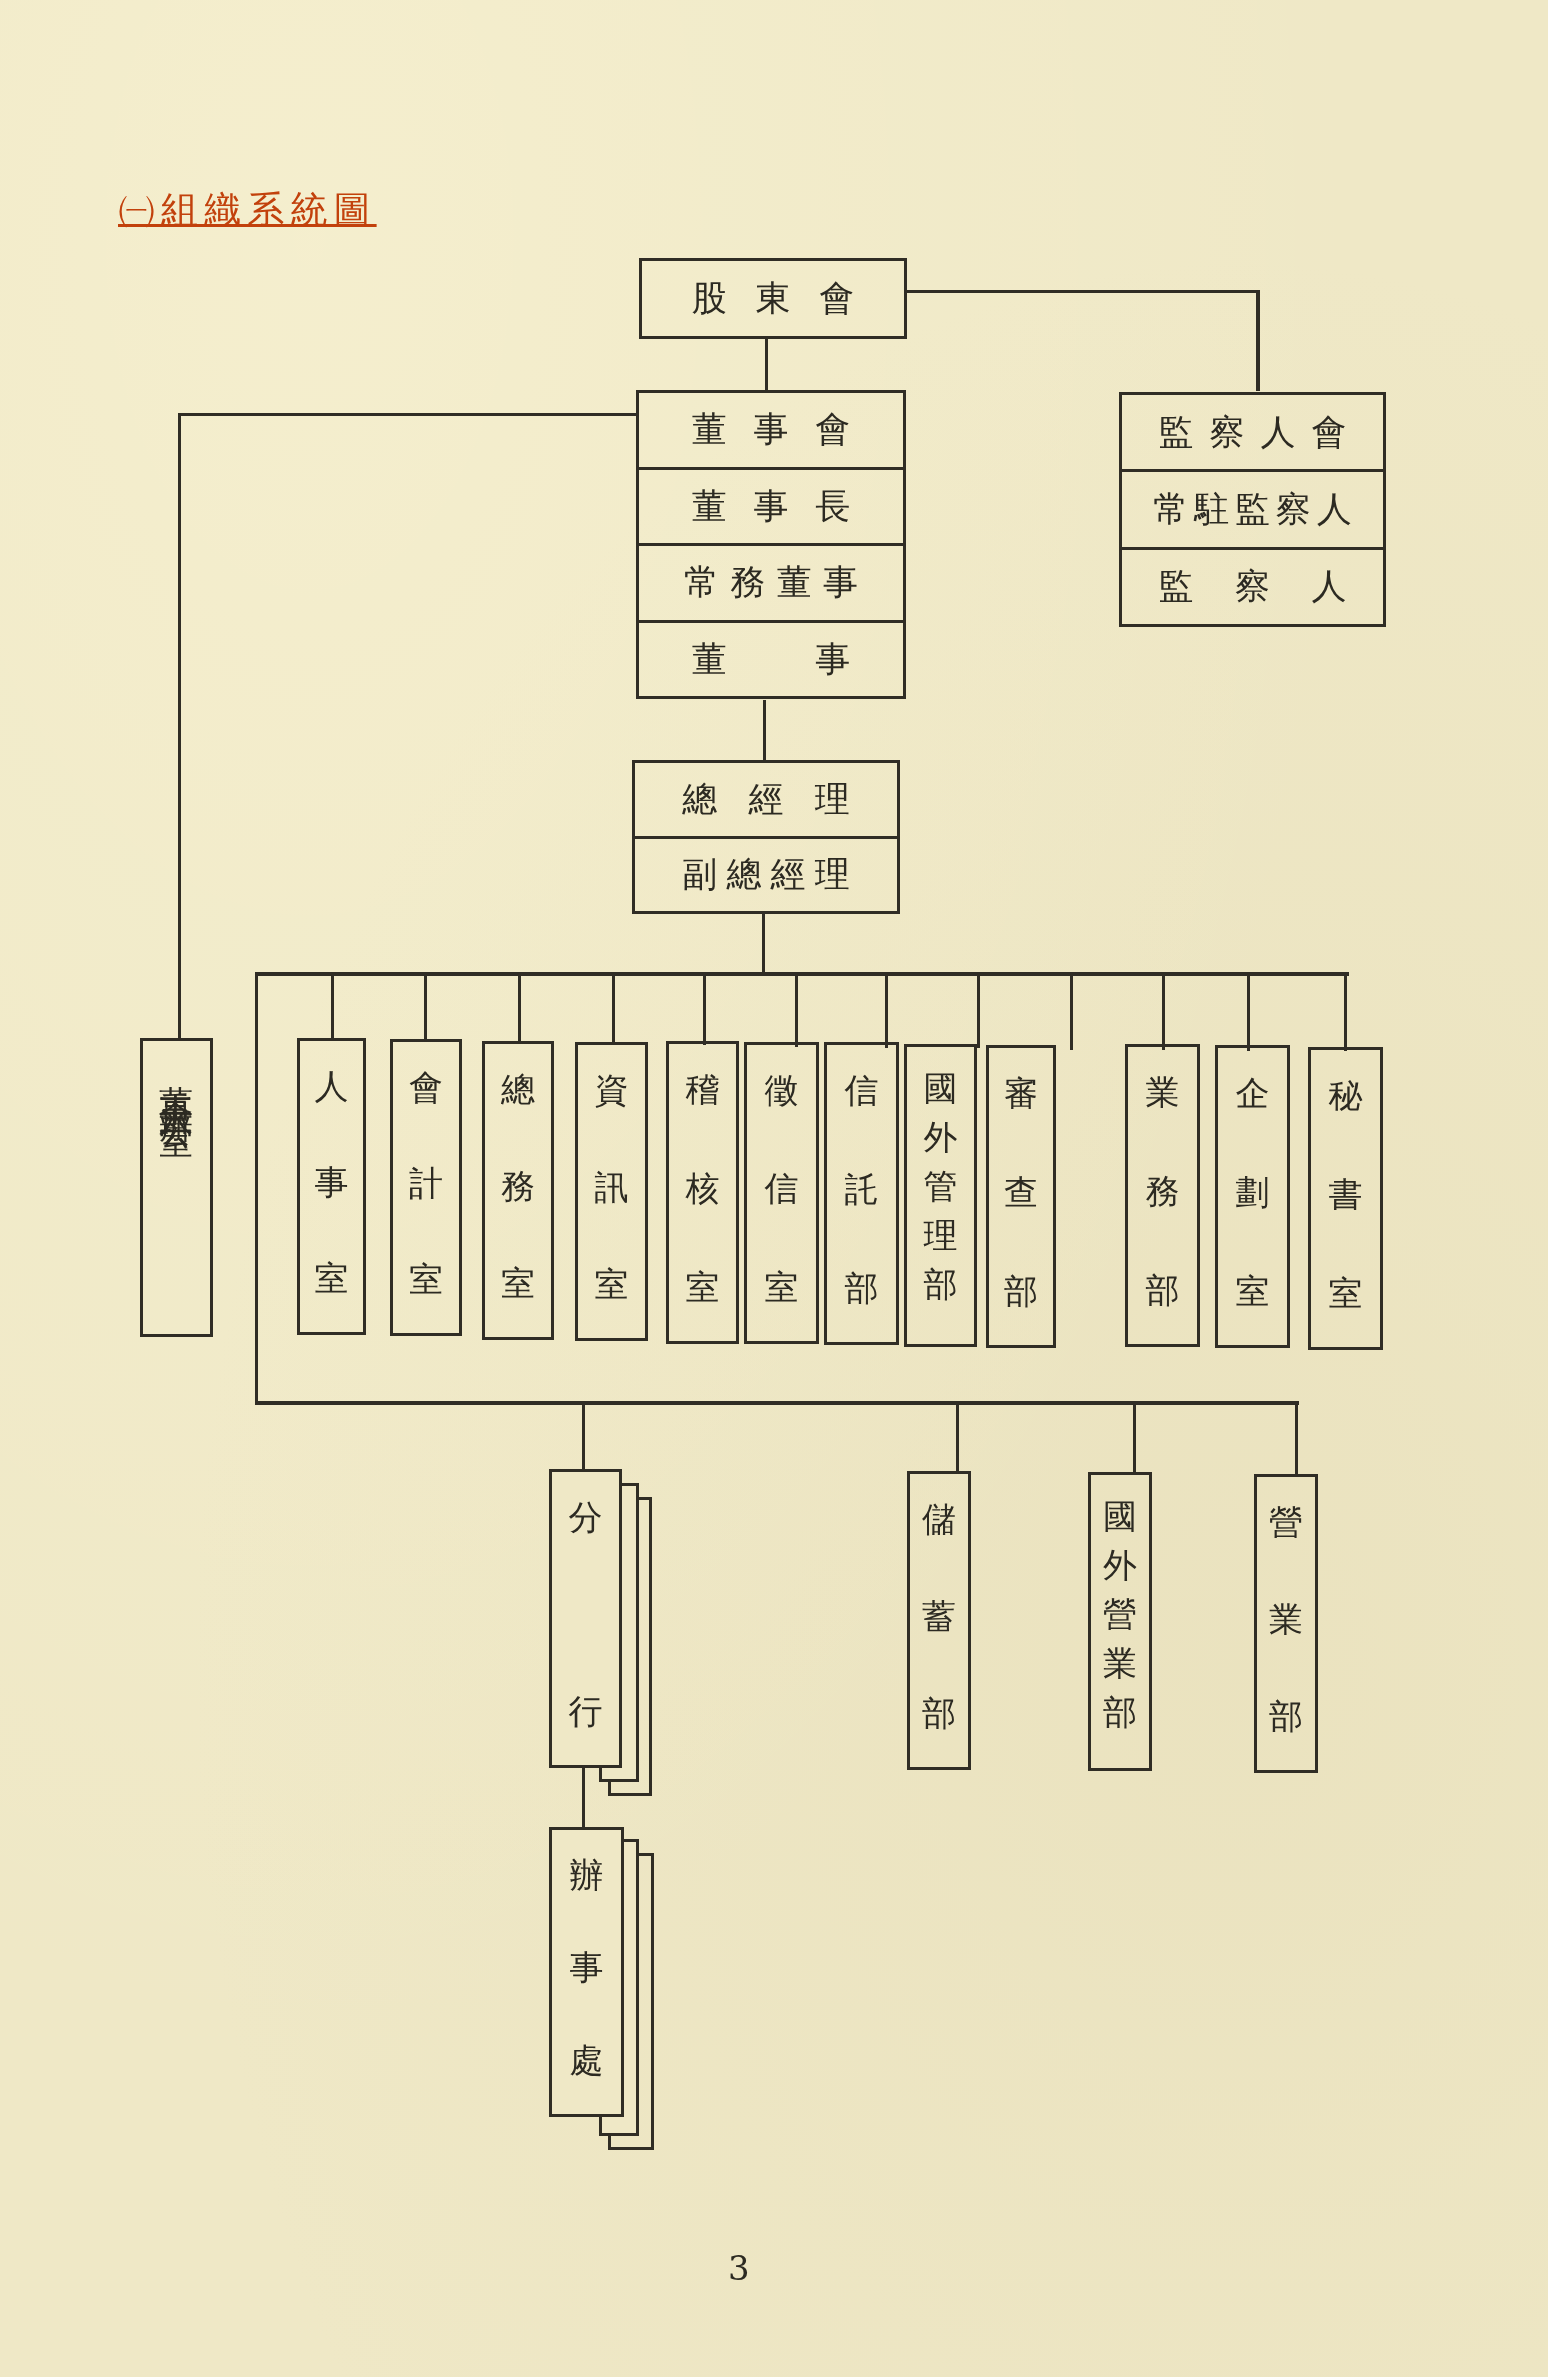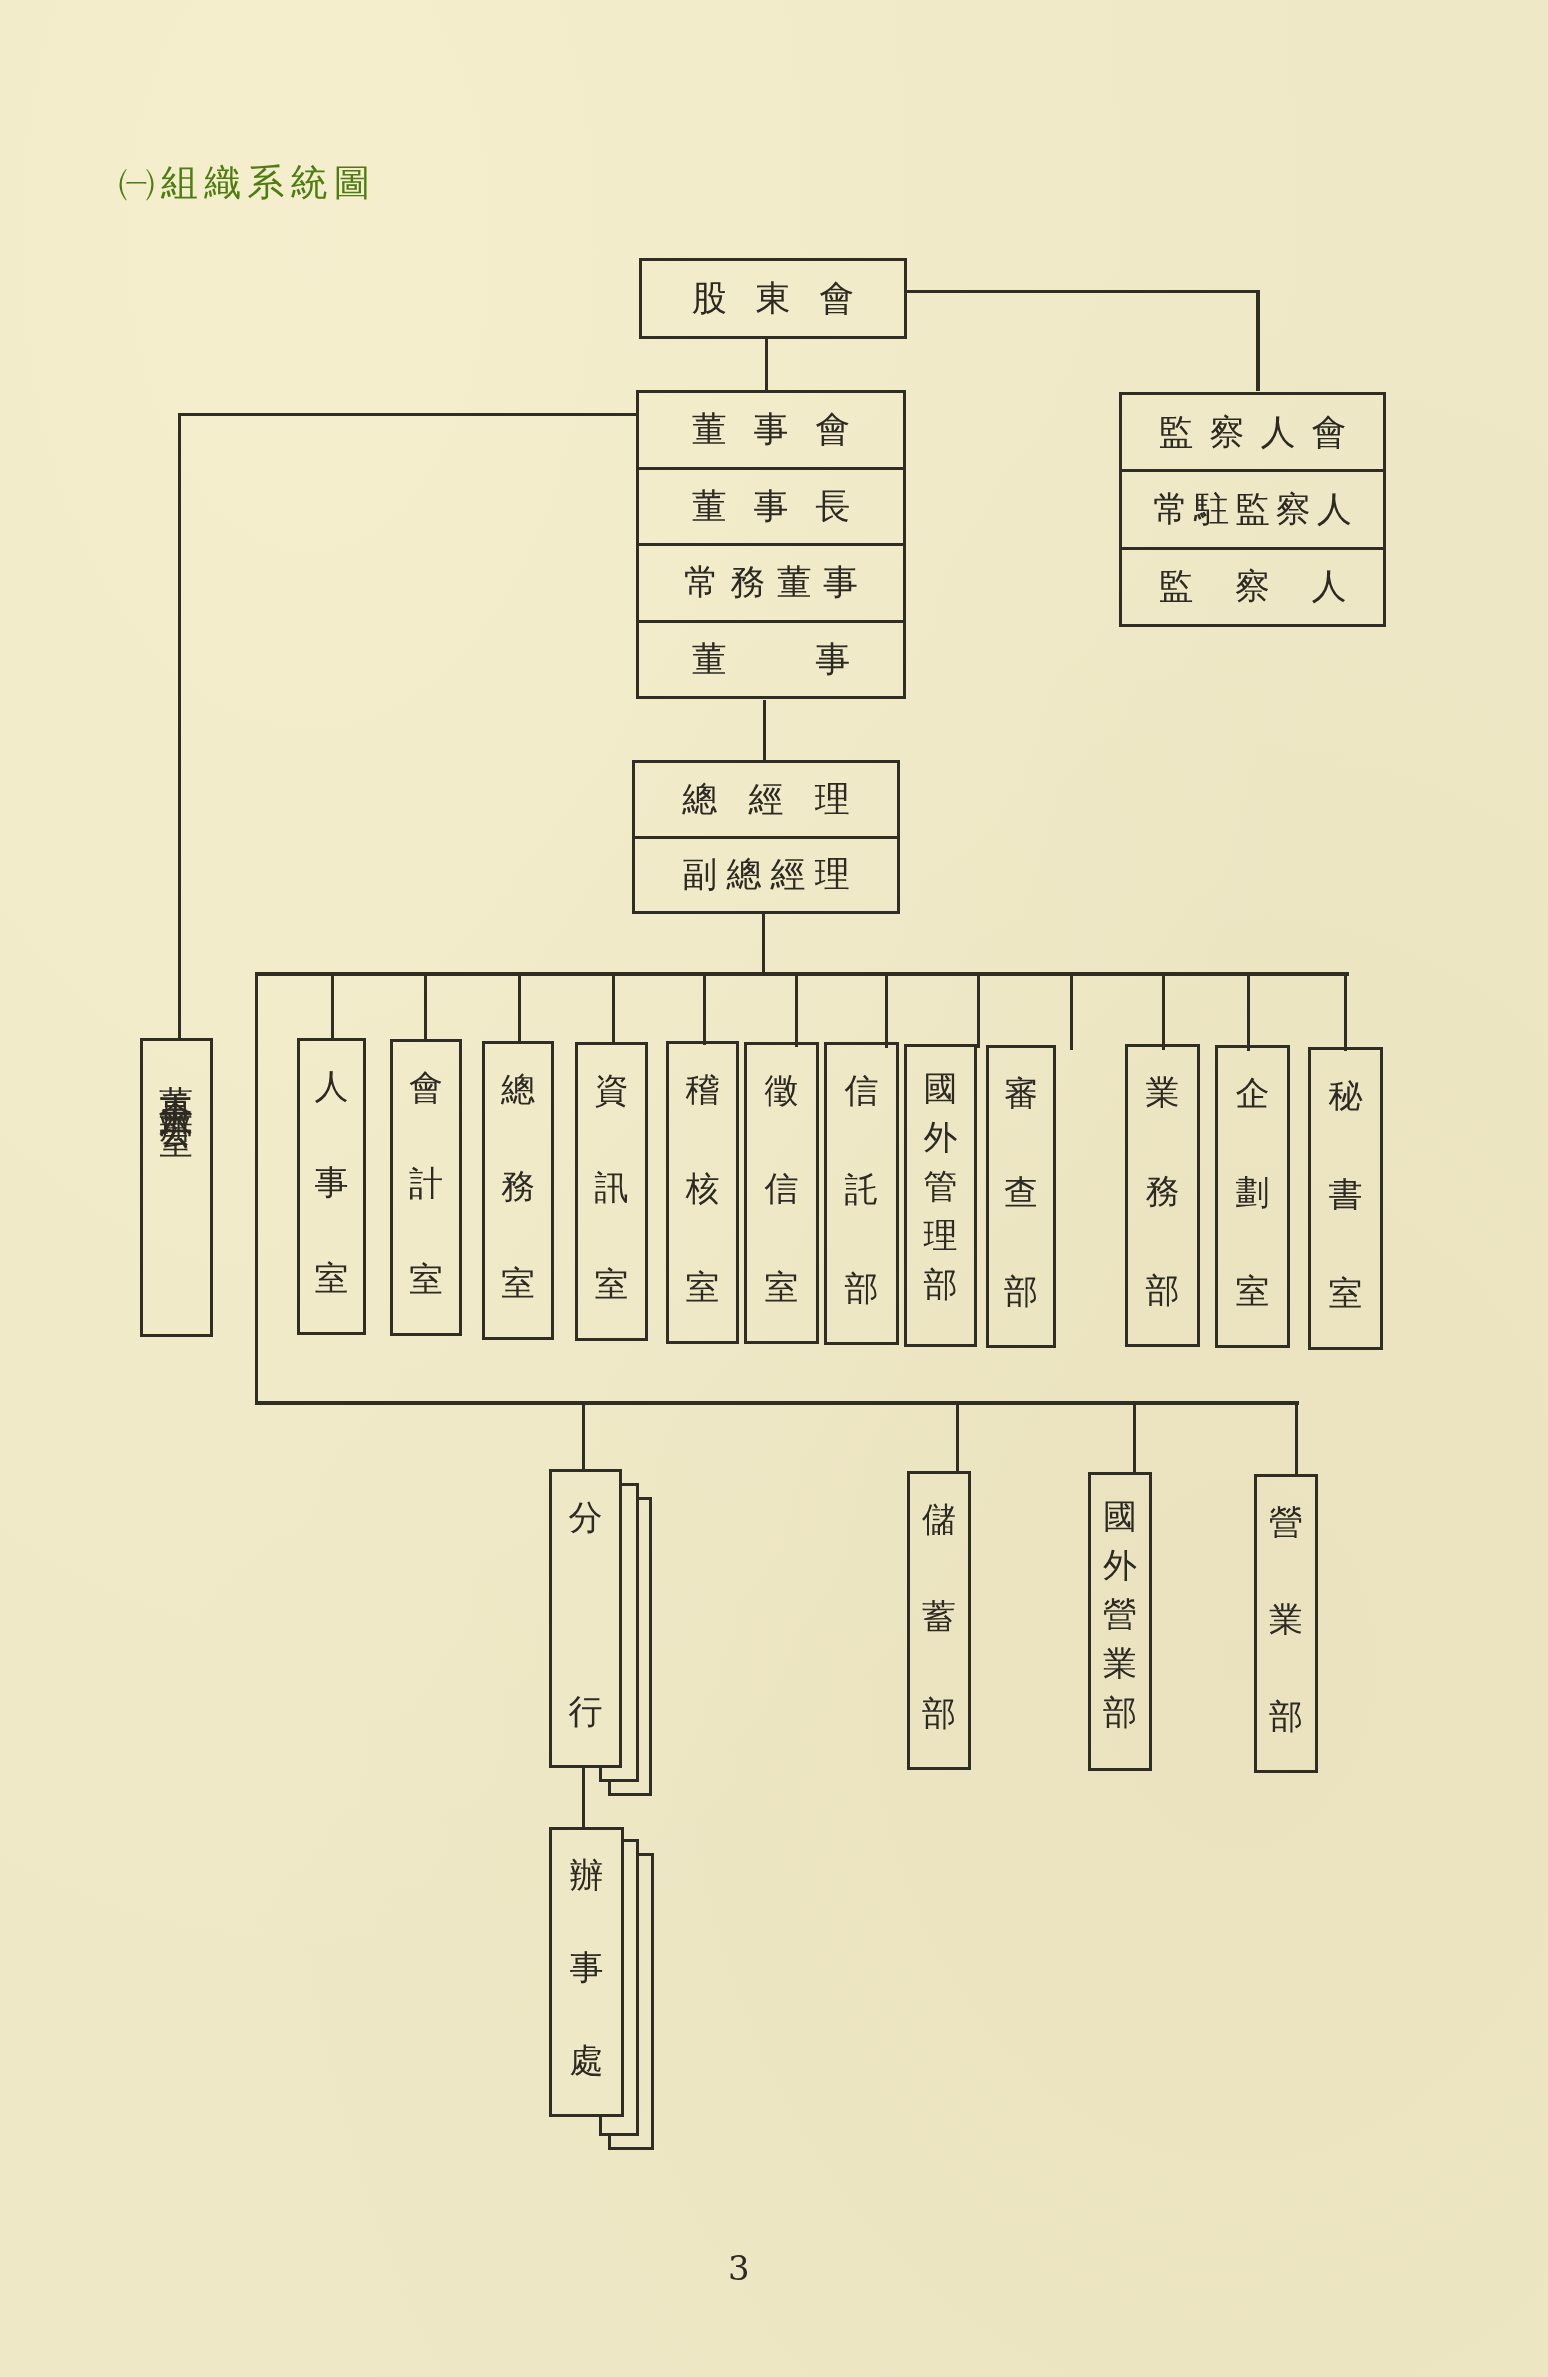--- a/index.html
+++ b/index.html
@@ -8,22 +8,22 @@
     background: #efe8c6;
     background-image:
       radial-gradient(ellipse at 20% 10%, rgba(255,250,220,0.35), transparent 60%),
       radial-gradient(ellipse at 80% 70%, rgba(220,210,170,0.25), transparent 60%);
     position: relative; overflow: hidden;
     font-family: "DejaVu Serif", "Liberation Serif", serif;
     color: #2c2a22;
   }
   .page { position: absolute; left: 0; top: 0; width: 1548px; height: 2377px; }
   .title {
-    position: absolute; left: 118px; top: 158px;
-    font-size: 37px; letter-spacing: 6.1px; color: #4d7c0f;
+    position: absolute; left: 118px; top: 185px;
+    font-size: 37px; letter-spacing: 6.1px; color: #c2410c; text-decoration: underline;
   }
   .box {
     position: absolute; box-sizing: border-box;
     border: 3.8px solid #302d25; background: transparent;
   }
   .hbox { display: flex; flex-direction: column; }
   .hbox .row {
     flex: 1; display: flex; align-items: center; justify-content: center;
     border-bottom: 3px solid #302d25; font-size: 35px;
   }

